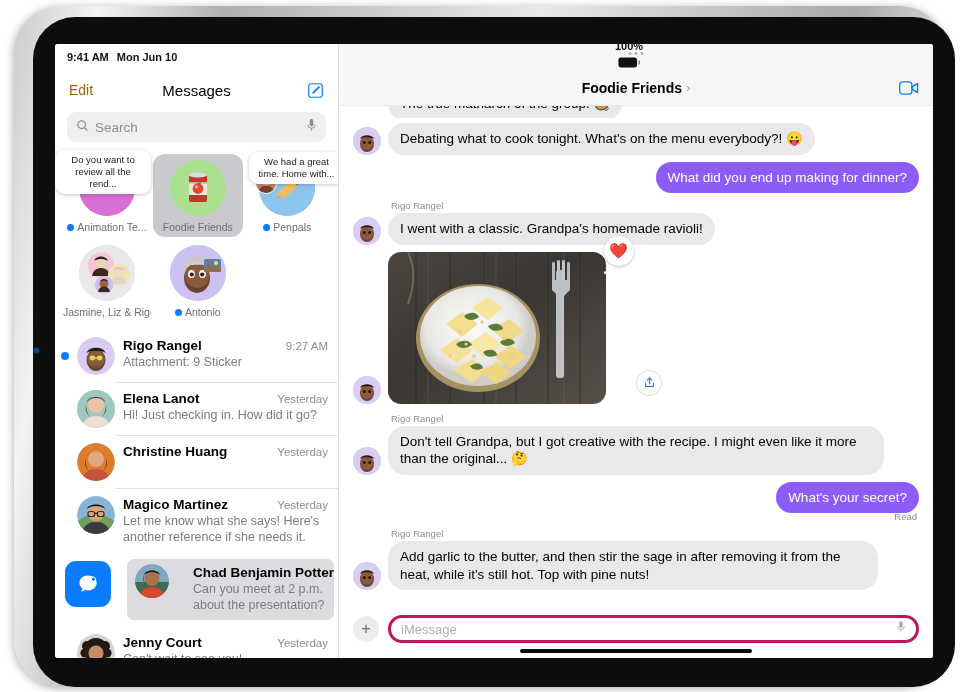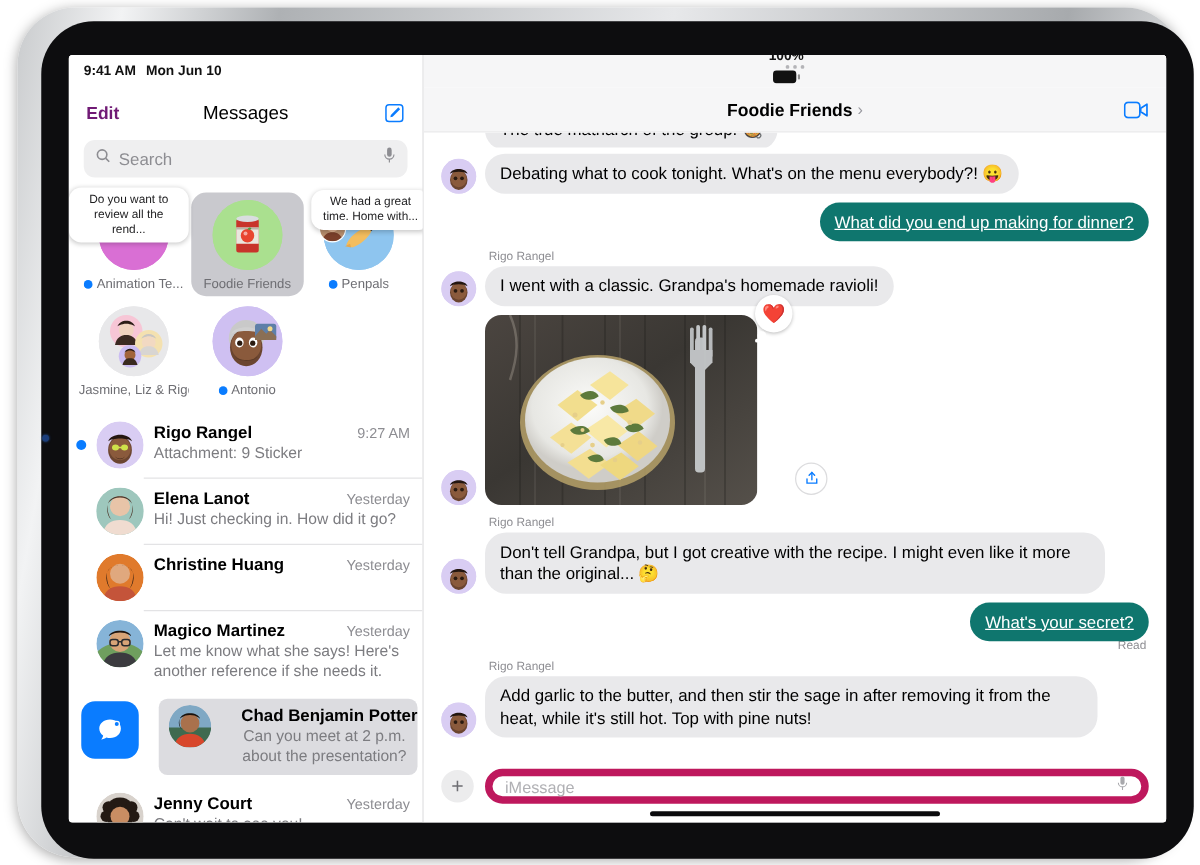--- a/index.html
+++ b/index.html
@@ -59,21 +59,21 @@
     gap: 8px;
   }
   .statusbar .sb-date { font-weight: bold; }
 
   .sb-nav {
     height: 40px;
     display: flex; align-items: center;
     padding: 0 14px;
     position: relative;
   }
-  .sb-edit { color: #701a75; font-size: 14px; font-weight: bold; }
+  .sb-edit { color: #a16207; font-size: 14px; }
   .sb-title {
     position: absolute; left: 0; right: 0; text-align: center;
     font-size: 15px; font-weight: normal; color: #000;
     pointer-events: none;
   }
   .compose-icon { margin-left: auto; color: #0a7cff; display: flex; }
 
   .search-wrap { padding: 2px 12px 8px 12px; }
   .search-box {
     height: 30px; border-radius: 9px; background: #efeff0;
@@ -143,21 +143,21 @@
   
   .drag-row { padding-left: 4px; padding-right: 4px; }
   .drag-appicon {
     width: 46px; height: 46px; border-radius: 11px; background: #0a7cff;
     flex: none; display: flex; align-items: center; justify-content: center;
     margin: 2px 2px 0 6px;
   }
   .drag-preview {
     flex: 1; background: #dcdce0; border-radius: 7px;
     display: flex; align-items: flex-start; gap: 24px;
-    padding: 5px 8px 7px 8px; margin-left: 6px; overflow: hidden; text-align: center;
+    padding: 5px 8px 7px 8px; margin-left: 6px; overflow: hidden;
   }
 
   
   #chat {
     flex: 1; height: 100%; position: relative;
     background: #ffffff; overflow: hidden;
   }
   .chat-statusbar {
     height: 26px; display: flex; align-items: center;
     justify-content: flex-end; padding: 0 14px 0 0;
@@ -194,21 +194,21 @@
     width: 28px; height: 28px; border-radius: 50%; flex: none;
     margin-right: 7px; overflow: hidden; position: relative;
     background: #d9cdf3;
   }
   .thumb.spacer { background: transparent; }
   .bubble {
     max-width: 480px; padding: 7px 12px; font-size: 13.5px;
     line-height: 1.3; border-radius: 17px; position: relative;
   }
   .bubble.in { background: #e9e9eb; color: #000; }
-  .bubble.out { background: #0f766e; color: #fff; text-decoration: underline; }
+  .bubble.out { background: #8b5cf6; color: #fff; }
   .bubble.in::after {
     content:""; position:absolute; left:-5px; bottom:0;
     width:12px; height:14px; background:#e9e9eb;
     border-bottom-right-radius: 12px; z-index:-1;
   }
   .bubble.out::after {
     content:""; position:absolute; right:-5px; bottom:0;
     width:12px; height:14px; background:#1c8cfb;
     border-bottom-left-radius: 12px; z-index:-1;
   }
@@ -244,21 +244,21 @@
     position: absolute; left: 0; right: 0; bottom: 0; height: 48px;
     background: #fff; display: flex; align-items: center; gap: 9px;
     padding: 0 14px 10px 14px;
   }
   .plus-btn {
     width: 26px; height: 26px; border-radius: 50%; background: #ececed;
     display: flex; align-items: center; justify-content: center;
     color: #6e6e73; font-size: 17px; flex: none;
   }
   .imessage-field {
-    flex: 1; height: 28px; border: 6px solid #be185d; border-radius: 15px;
+    flex: 1; height: 28px; border: 3px solid #be185d; border-radius: 15px;
     display: flex; align-items: center; padding: 0 10px; gap: 43px;
   }
   .imessage-field .ph { flex: 1; color: #b0b0b4; font-size: 13px; }
   .home-indicator {
     position: absolute; bottom: 5px; left: 50%; transform: translateX(-50%);
     width: 232px; height: 4px; border-radius: 3px; background: #0b0b0d;
   }
 
   
   .av { width:100%; height:100%; display:block; }

